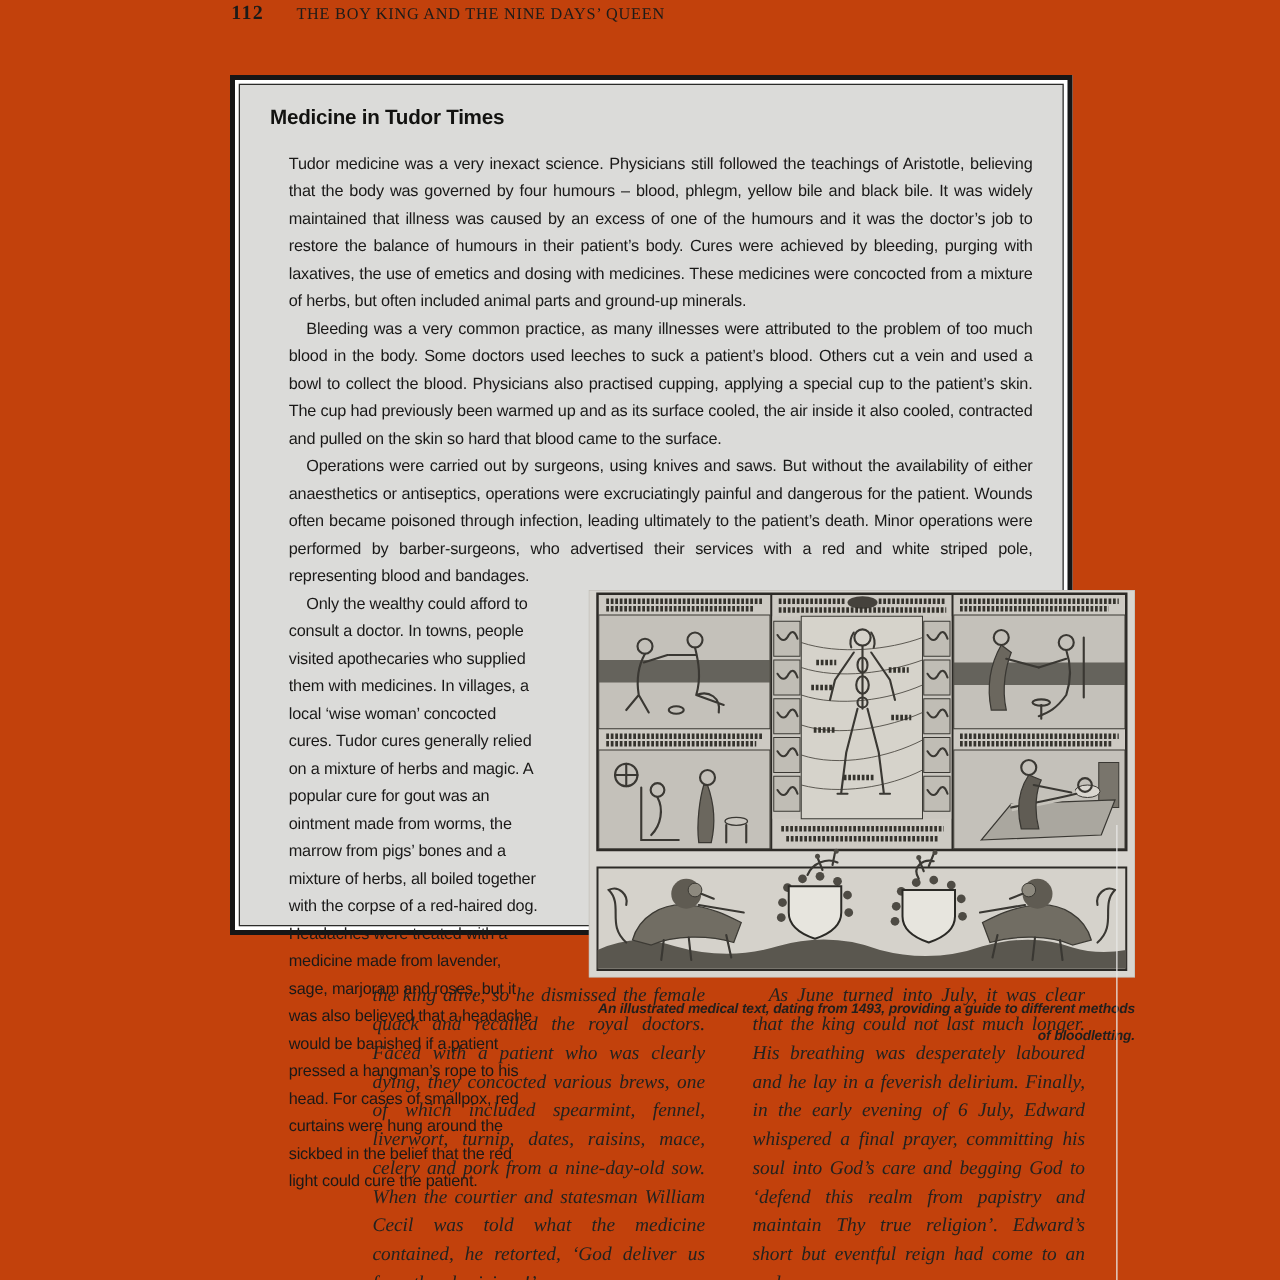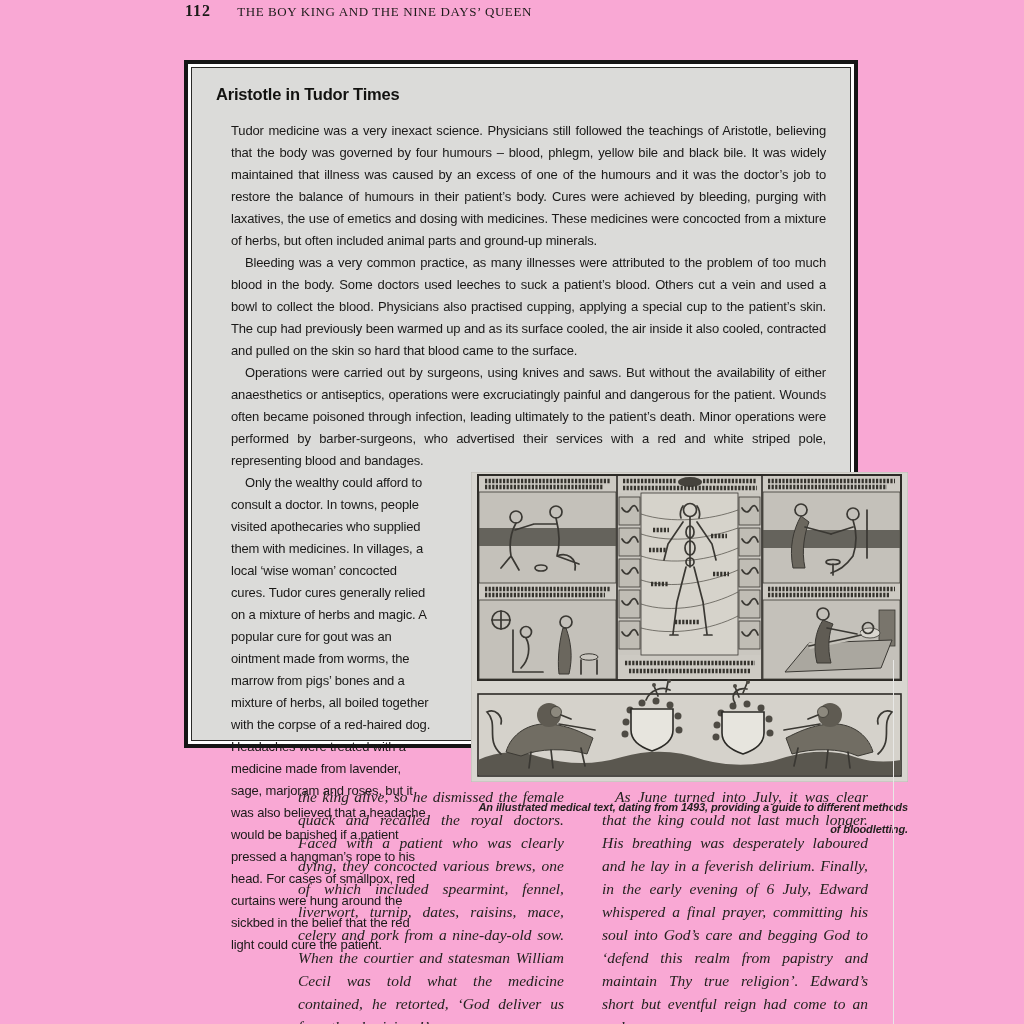--- a/index.html
+++ b/index.html
@@ -1,16 +1,16 @@
 <!DOCTYPE html>
 <html><head>
 <meta charset="utf-8">
 <style>
   html,body{margin:0;padding:0;background:#ffffff;}
-  .page{position:relative;width:1024px;height:1024px;background:#f9a8d4;overflow:hidden;
+  .page{position:relative;width:1024px;height:1024px;background:#c2410c;overflow:hidden;
         font-family:"Liberation Serif", serif;color:#1c1b19;}
 
   
   .runhead{position:absolute;left:185px;top:2px;display:flex;align-items:baseline;}
   .pageno{font-weight:bold;font-size:16px;letter-spacing:1px;margin-right:26px;font-family:"Liberation Serif",serif;}
   .runtitle{font-size:13px;letter-spacing:0.6px;font-family:Liberation Serif, serif;}
 
   
   .featurebox{position:absolute;left:184px;top:60px;width:674px;height:688px;box-sizing:border-box;
               border:4px solid #161616;background:#ffffff;padding:3px;}
@@ -45,21 +45,21 @@
 
 <div class="page">
 
   <div class="runhead">
     <span class="pageno">112</span>
     <span class="runtitle">THE BOY KING AND THE NINE DAYS’ QUEEN</span>
   </div>
 
   <div class="featurebox">
     <div class="featurebox-inner">
-      <h2 class="boxtitle">Aristotle in Tudor Times</h2>
+      <h2 class="boxtitle">Medicine in Tudor Times</h2>
       <div class="boxtext">
         <p>Tudor medicine was a very inexact science. Physicians still followed the teachings of Aristotle, believing that the body was governed by four humours – blood, phlegm, yellow bile and black bile. It was widely maintained that illness was caused by an excess of one of the humours and it was the doctor’s job to restore the balance of humours in their patient’s body. Cures were achieved by bleeding, purging with laxatives, the use of emetics and dosing with medicines. These medicines were concocted from a mixture of herbs, but often included animal parts and ground-up minerals.</p>
         <p class="indent">Bleeding was a very common practice, as many illnesses were attributed to the problem of too much blood in the body. Some doctors used leeches to suck a patient’s blood. Others cut a vein and used a bowl to collect the blood. Physicians also practised cupping, applying a special cup to the patient’s skin. The cup had previously been warmed up and as its surface cooled, the air inside it also cooled, contracted and pulled on the skin so hard that blood came to the surface.</p>
         <p class="indent">Operations were carried out by surgeons, using knives and saws. But without the availability of either anaesthetics or antiseptics, operations were excruciatingly painful and dangerous for the patient. Wounds often became poisoned through infection, leading ultimately to the patient’s death. Minor operations were performed by barber-surgeons, who advertised their services with a red and white striped pole, representing blood and bandages.</p>
         <div class="boxcols">
           <div class="boxcol-text">
             <p class="indent">Only the wealthy could afford to consult a doctor. In towns, people visited apothecaries who supplied them with medicines. In villages, a local ‘wise woman’ concocted cures. Tudor cures generally relied on a mixture of herbs and magic. A popular cure for gout was an ointment made from worms, the marrow from pigs’ bones and a mixture of herbs, all boiled together with the corpse of a red-haired dog. Headaches were treated with a medicine made from lavender, sage, marjoram and roses, but it was also believed that a headache would be banished if a patient pressed a hangman’s rope to his head. For cases of smallpox, red curtains were hung around the sickbed in the belief that the red light could cure the patient.</p>
           </div>
           <div class="boxfig">
 

